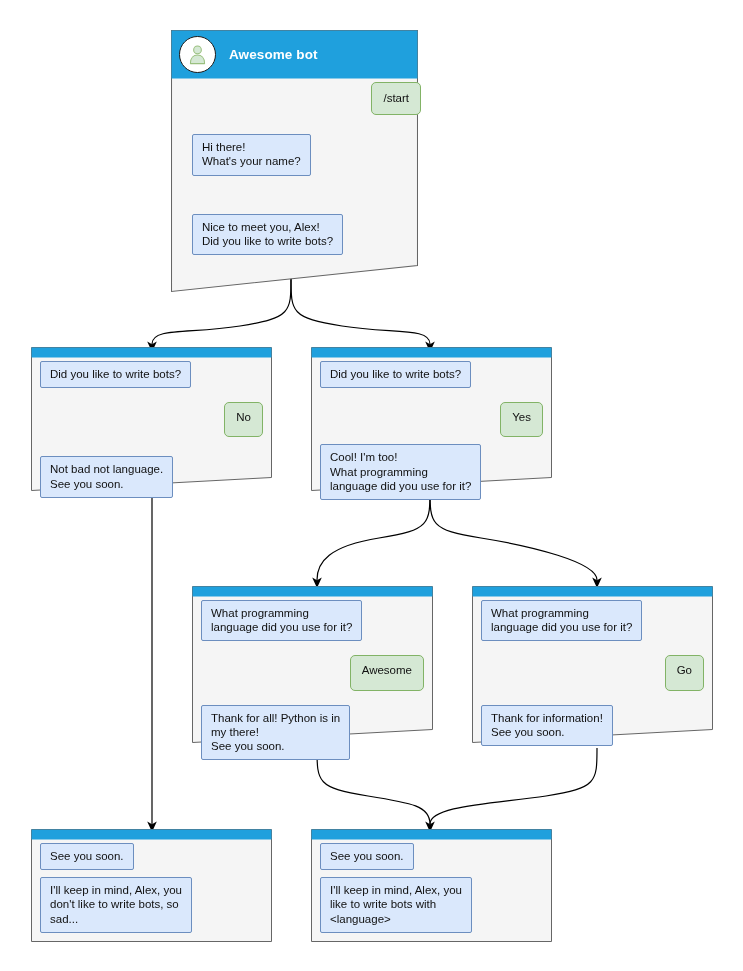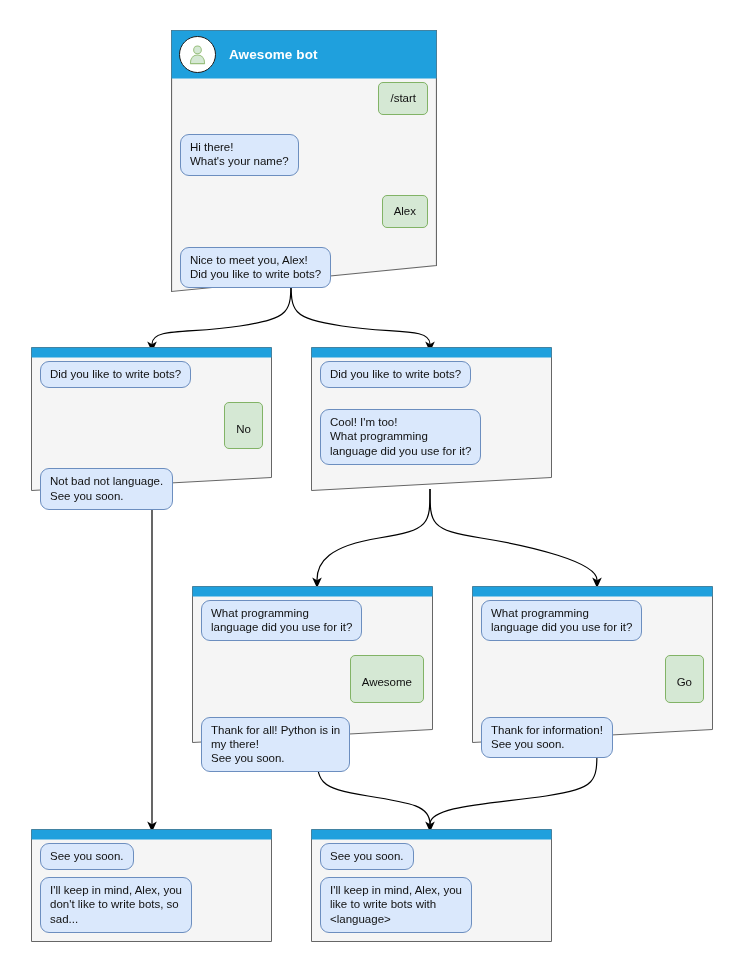--- a/index.html
+++ b/index.html
@@ -121,33 +121,33 @@
     font-size: 11.5px;
     line-height: 14.2px;
     color: #101010;
     box-sizing: border-box;
     white-space: pre-line;
     display: inline-block;
   }
   .bubble.bot {
     background: #dae8fc;
     border: 1px solid #6c8ebf;
-    border-radius: 9px;
+    border-radius: 2px;
     padding: 5px 9px 6px 9px;
   }
   .bubble.user {
     background: #d5e8d4;
     border: 1px solid #82b366;
     border-radius: 5px;
     padding: 8px 11px 9px 11px;
     min-width: 36px;
     text-align: left;
   }
   .bubble.user.tall {
-    padding: 19px 11px 12px 11px;
+    padding: 7px 11px 12px 11px;
   }
 
   
   .gap-s  { height: 14px; }
   .gap-m  { height: 19px; }
   .gap-xs { height: 7px;  }
 </style>
 </head>
 <body>
 
@@ -169,49 +169,46 @@
 
     <path d="M 430 489 C 430 524 430 530 481 538 C 531 546 597 562 597 580"></path>
     <polygon points="597,588 592.2,577.6 597,580.2 601.8,577.6"></polygon>
 
     <path d="M 317 748 C 317 782 317 788 368 796 C 412 803 430 806 430 824"></path>
 
     <path d="M 597 748 C 597 782 597 788 546 796 C 490 804 430 806 430 824"></path>
     <polygon points="430,832 425.2,821.6 430,824.2 434.8,821.6"></polygon>
   </svg>
 
-  <div class="card" style="left:171px; top:30px; width:266px; height:264px;text-decoration:underline;">
+  <div class="card" style="left:171px; top:30px; width:247px; height:264px;text-decoration:underline;">
     <svg class="card-shape" viewBox="0 0 241 264" preserveAspectRatio="none">
       <polygon class="body" points="0.5,0.5 240.5,0.5 240.5,235.5 0.5,261.5"></polygon>
       <rect class="headerbar" x="0.5" y="0.5" width="240" height="48"></rect>
     </svg>
     <div class="card-inner">
       <div class="root-header">
         <div class="avatar">
           <svg width="23" height="23" viewBox="0 0 24 24">
             <circle cx="12" cy="7.2" r="4.0" fill="#d5e8d4" stroke="#9ac07f" stroke-width="1.1"></circle>
             <path d="M4.6 21.5 C4.6 15.6 8.0 12.6 12 12.6 C16 12.6 19.4 15.6 19.4 21.5 Z" fill="#d5e8d4" stroke="#9ac07f" stroke-width="1.1" stroke-linejoin="round"></path>
           </svg>
         </div>
         <div class="bot-title">Awesome bot</div>
       </div>
 
-      <div class="messages" style="top:52px;">
+      <div class="messages" style="top:52px;margin-left:12px;">
         <div class="msg-row user">
           <div class="bubble user">/start</div>
         </div>
         <div class="gap-m"></div>
         <div class="msg-row bot">
           <div class="bubble bot">Hi there!
 What's your name?</div>
         </div>
         <div class="gap-m"></div>
-        <div class="msg-row user">
-          <div class="bubble user">Alex</div>
-        </div>
         <div class="gap-m"></div>
         <div class="msg-row bot">
           <div class="bubble bot">Nice to meet you, Alex!
 Did you like to write bots?</div>
         </div>
       </div>
     </div>
   </div>
 
   <div class="card" style="left:31px; top:347px; width:241px; height:152px;">
@@ -241,20 +238,23 @@
     <svg class="card-shape" viewBox="0 0 241 152" preserveAspectRatio="none">
       <polygon class="body" points="0.5,0.5 240.5,0.5 240.5,130.5 0.5,143.5"></polygon>
       <rect class="headerbar" x="0.5" y="0.5" width="240" height="10"></rect>
     </svg>
     <div class="card-inner">
       <div class="messages" style="top:14px;">
         <div class="msg-row bot">
           <div class="bubble bot">Did you like to write bots?</div>
         </div>
         <div class="gap-s"></div>
+        <div class="msg-row user">
+          <div class="bubble user tall">Yes</div>
+        </div>
         <div class="gap-xs"></div>
         <div class="msg-row bot">
           <div class="bubble bot">Cool! I'm too!
 What programming
 language did you use for it?</div>
         </div>
       </div>
     </div>
   </div>
 

